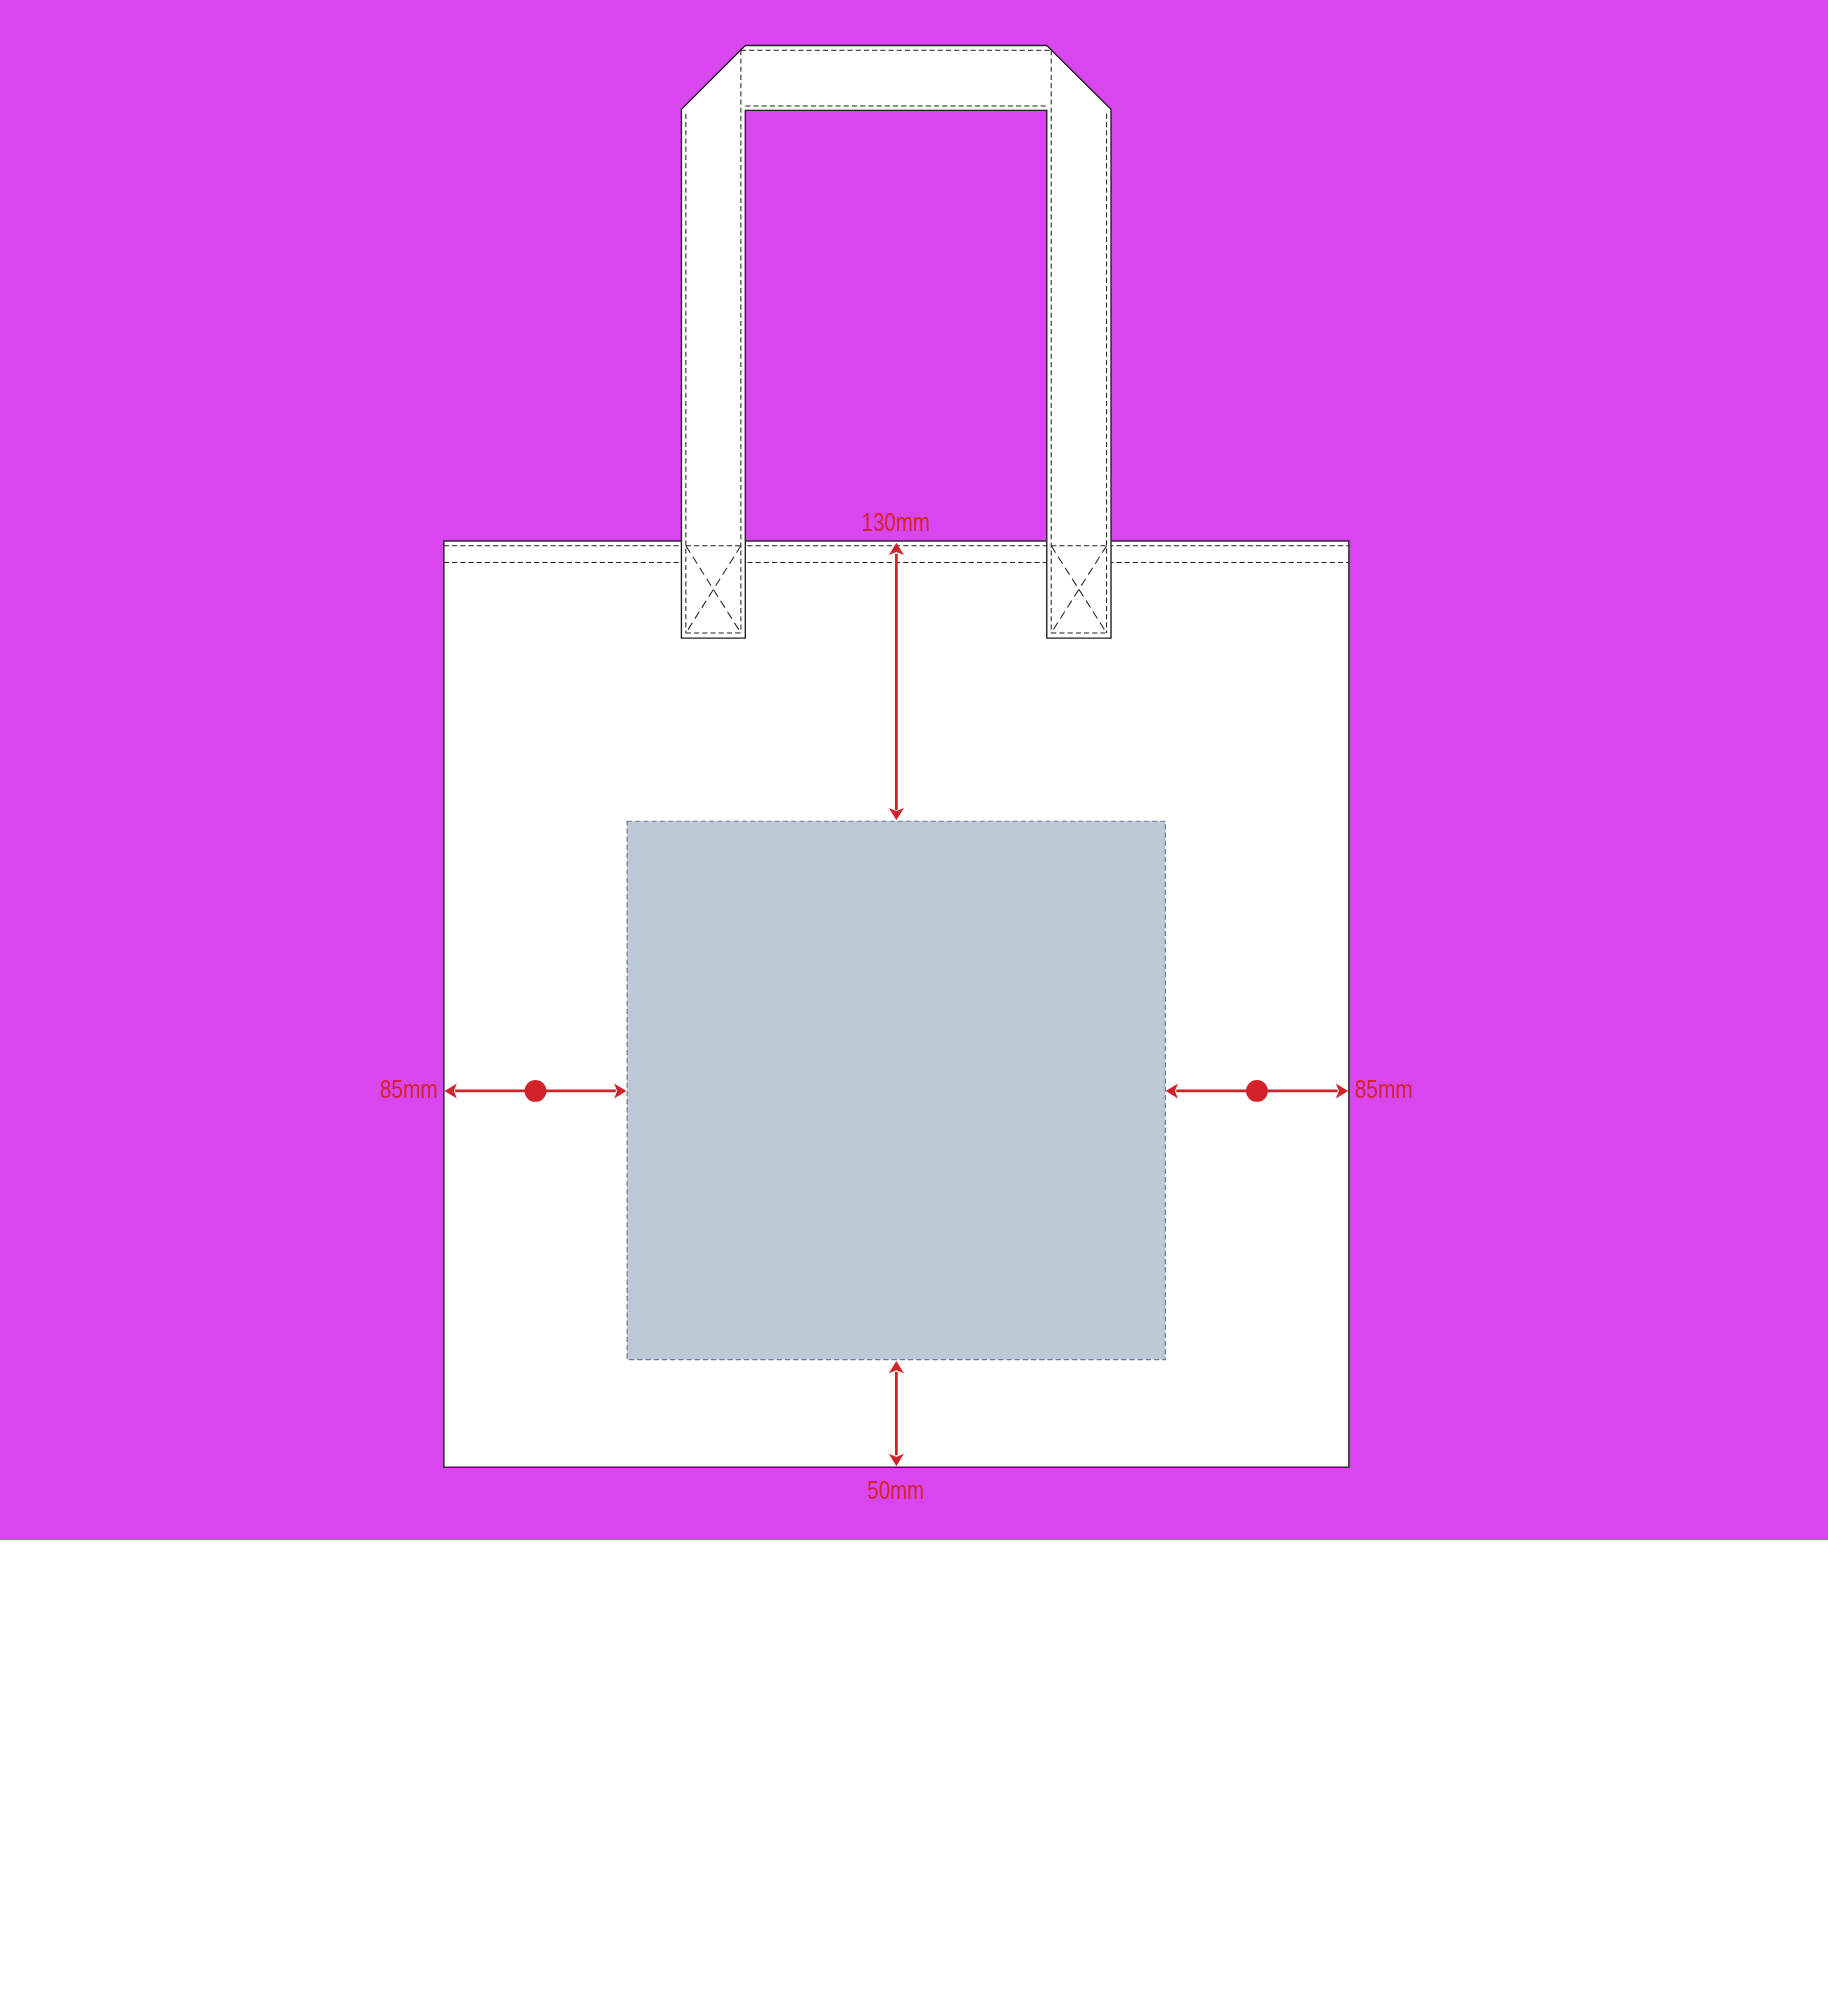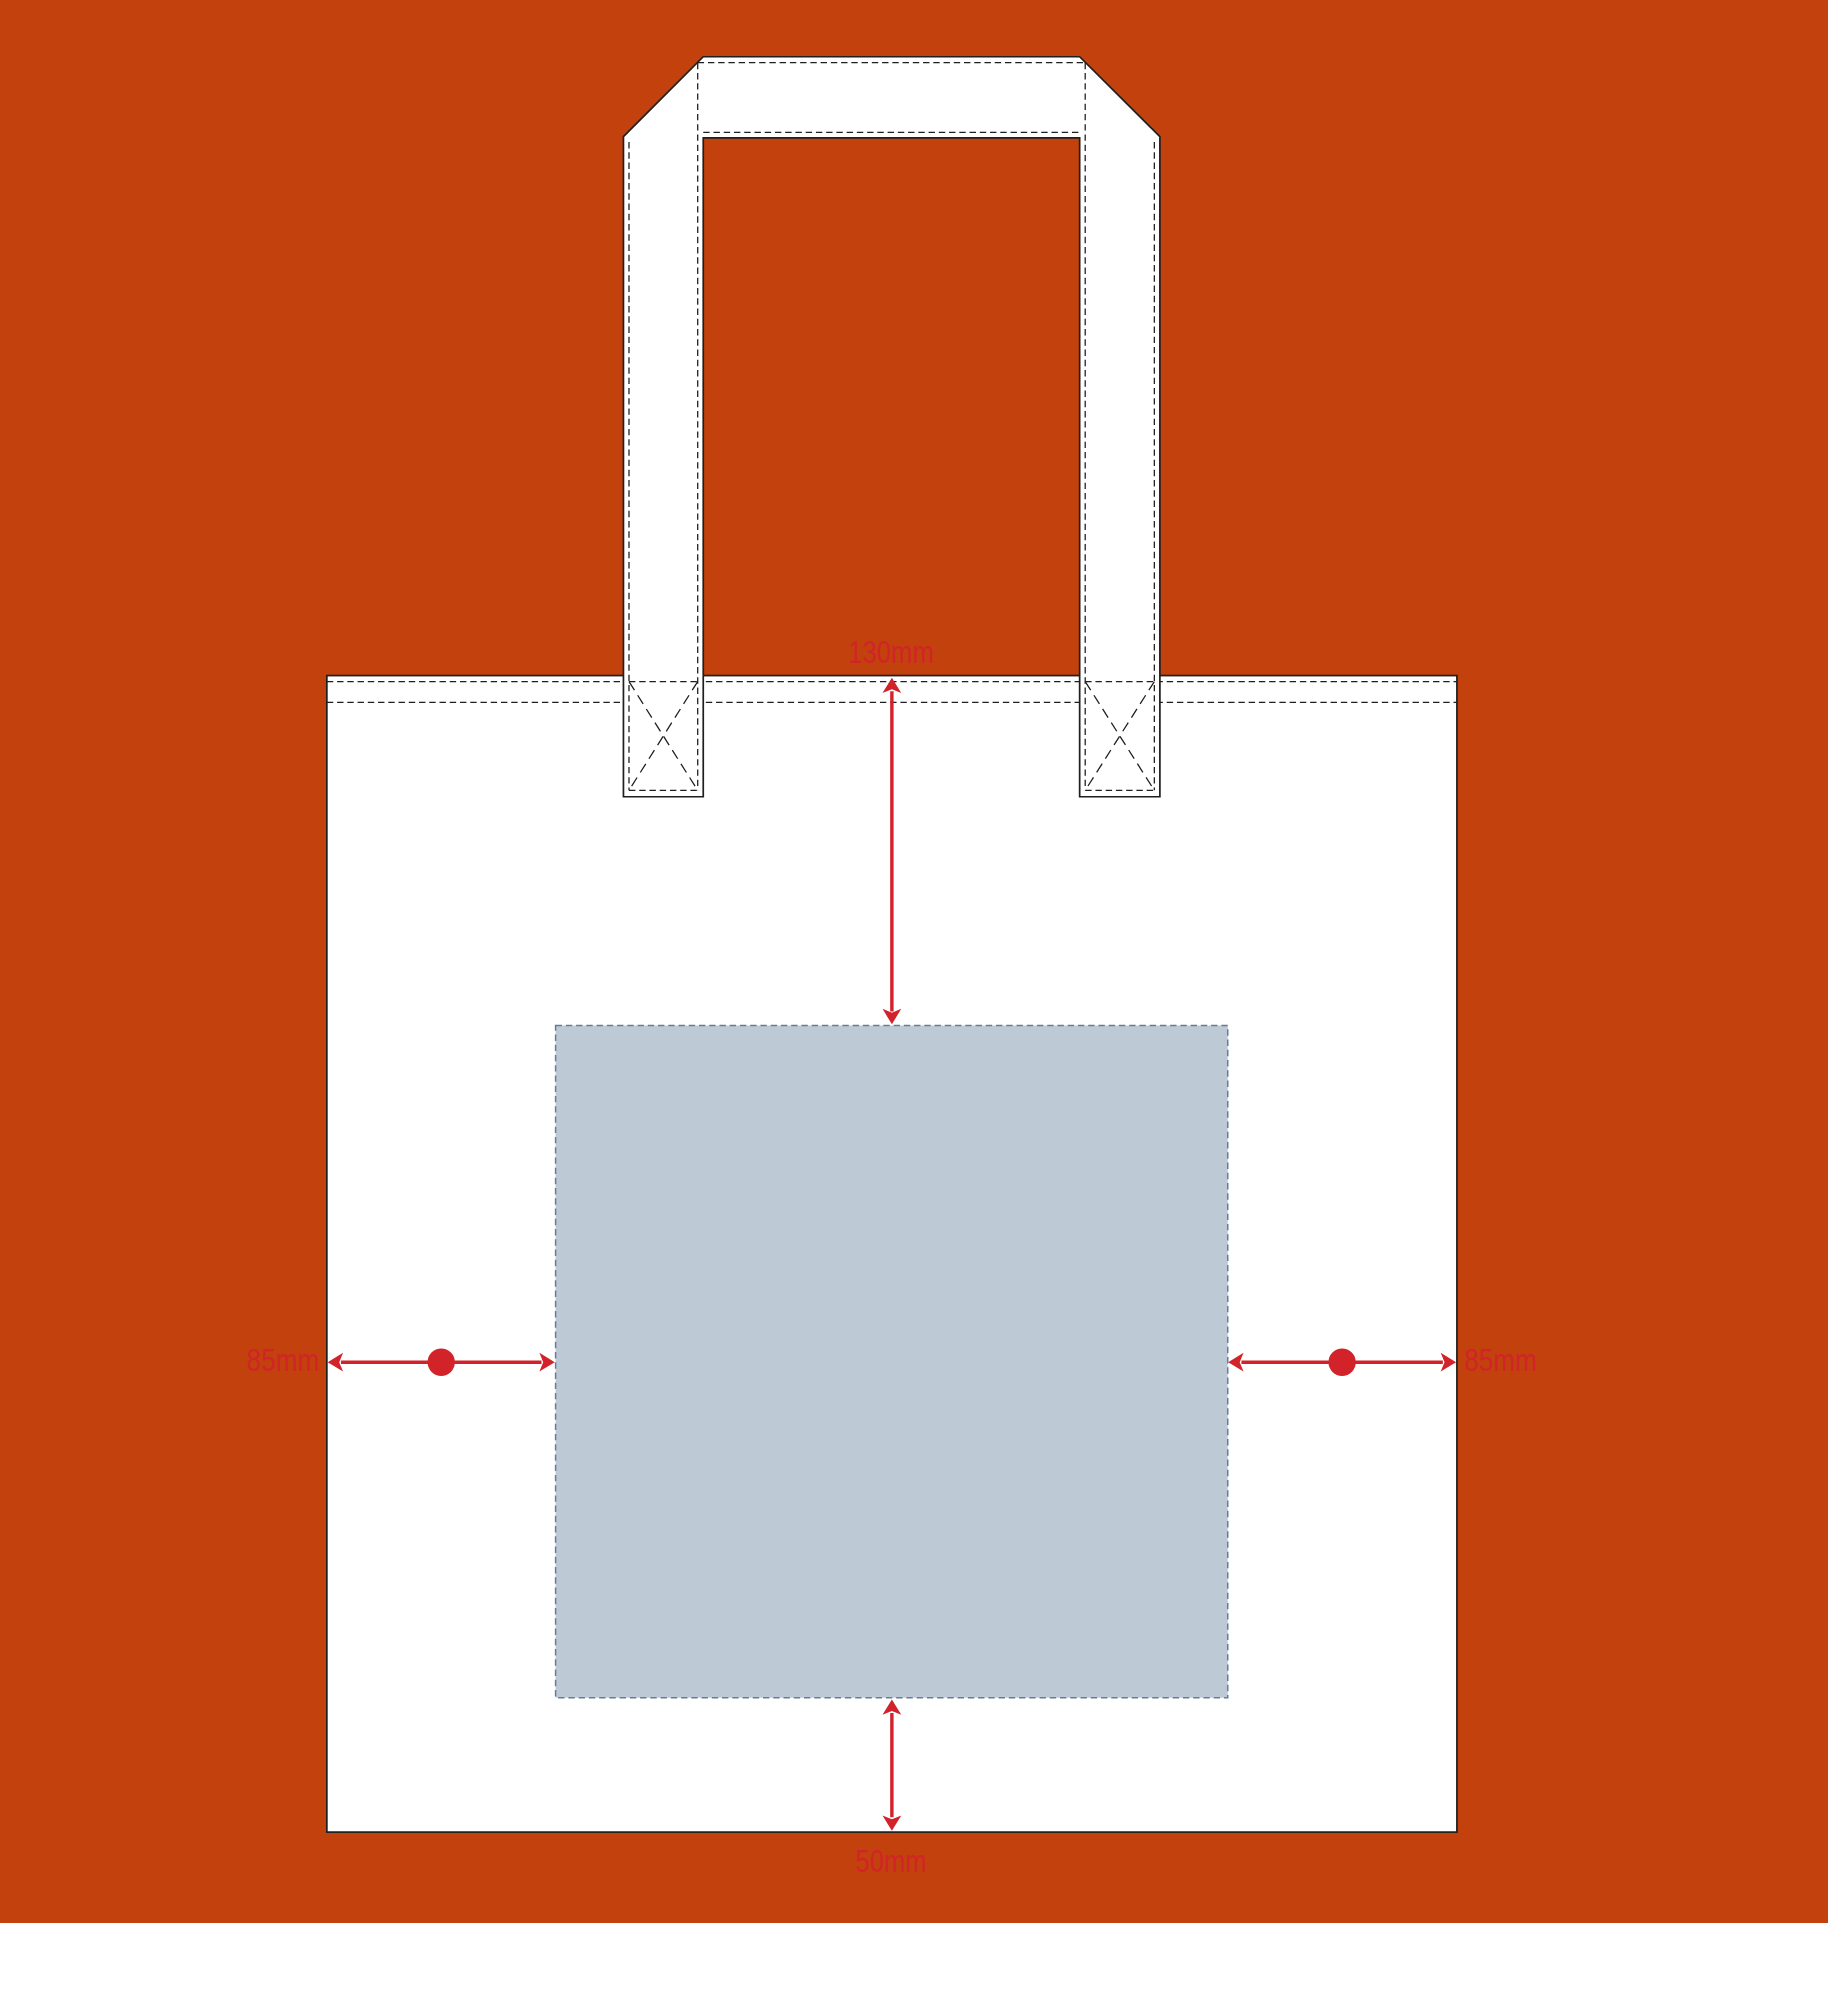--- a/index.html
+++ b/index.html
@@ -3,22 +3,22 @@
 <meta charset="utf-8">
 <style>
   html, body {
     margin: 0;
     padding: 0;
     background: #ffffff;
   }
   #canvas {
     position: relative;
     width: 1829px;
-    height: 1923px;
-    background: #c2410c;
+    height: 1540px;
+    background: #d946ef;
     font-family: "Liberation Sans", sans-serif;
   }
   #canvas svg {
     display: block;
     width: 100%;
     height: 100%;
   }
   .dim-label {
     font-family: "Liberation Sans", sans-serif;
     font-size: 74px;

